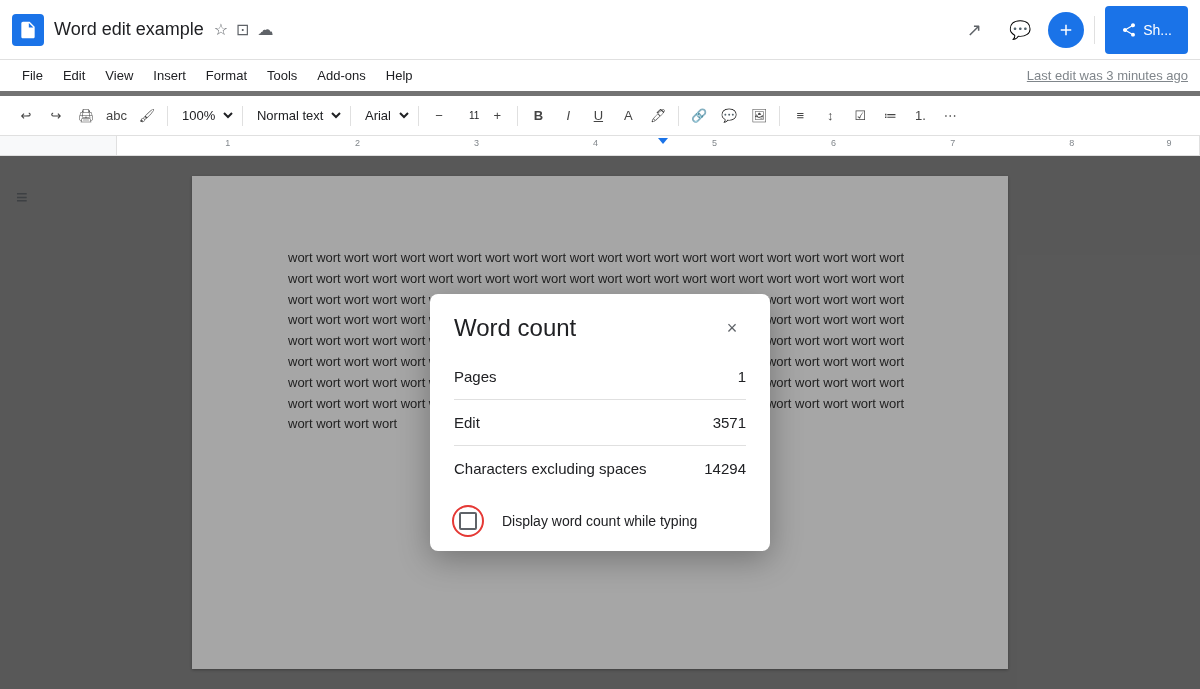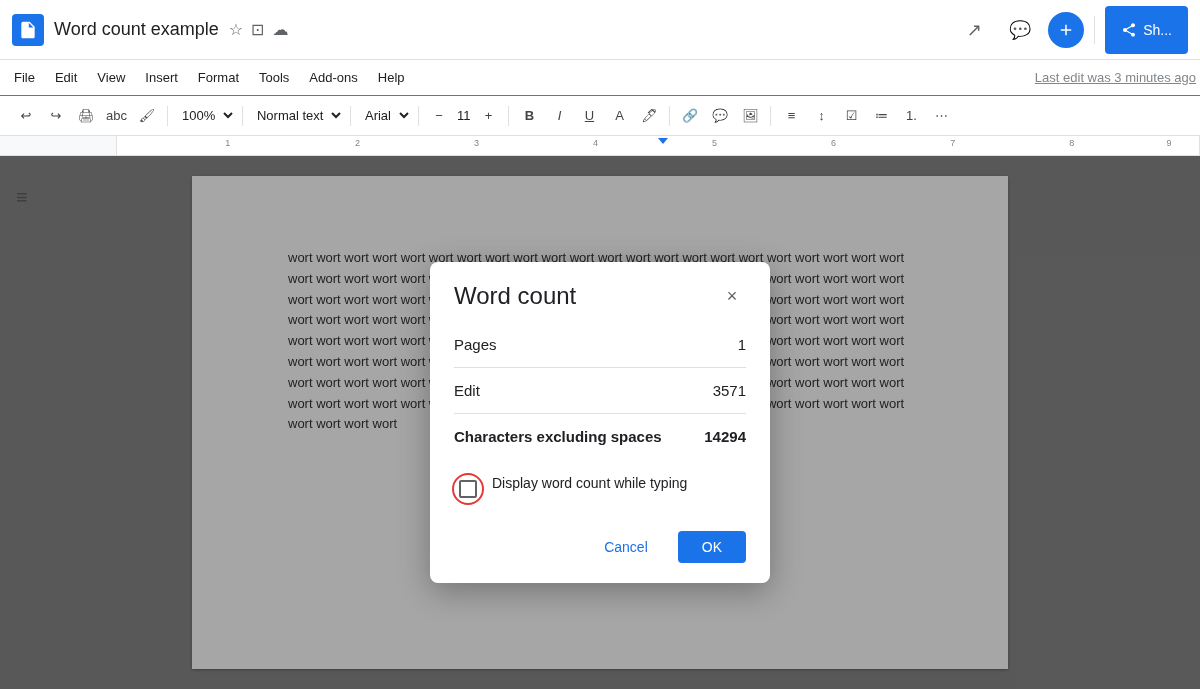--- a/index.html
+++ b/index.html
@@ -57,22 +57,22 @@
       display: flex; align-items: center; justify-content: center;
       cursor: pointer;
     }
 
     
     .menu-bar {
       background: #fff;
       height: 36px;
       display: flex;
       align-items: center;
-      padding: 0 4px;
-      border-bottom: 1px solid #737373;
+      padding: 0 12px;
+      border-bottom: 5px solid #737373;
       justify-content: flex-end;
     }
     .menu-item {
       font-size: 13px;
       color: #202124;
       padding: 4px 10px;
       cursor: pointer;
       border-radius: 4px;
     }
     .last-edit {
@@ -101,21 +101,21 @@
       border-radius: 4px;
       font-size: 13px;
       color: #444;
       padding: 0 4px;
     }
     .toolbar-separator { width: 1px; height: 20px; background: #e0e0e0; margin: 0 4px; }
     .toolbar-select {
       border: none; background: transparent; font-size: 13px; color: #202124;
       cursor: pointer; outline: none; padding: 2px 4px;
     }
-    .toolbar-number { font-size: 13px; color: #202124; padding: 0 2px; }
+    .toolbar-number { font-size: 10px; color: #202124; padding: 0 2px; margin-left: 12px; }
 
     
     .ruler {
       background: #f8f9fa;
       height: 20px;
       border-bottom: 1px solid #e0e0e0;
       display: flex;
       align-items: center;
       padding-left: 116px;
       position: relative;
@@ -212,32 +212,33 @@
     .dialog-body {
       padding: 0 24px;
     }
     .stat-row {
       display: flex;
       justify-content: space-between;
       align-items: center;
       padding: 14px 0;
       border-bottom: 1px solid #e0e0e0;
     }
-    .stat-row:last-of-type { border-bottom: none; font-weight: bold; }
+    .stat-row:last-of-type { border-bottom: none; }
     .stat-label {
       font-size: 15px;
       color: #202124;
     }
     .stat-value {
       font-size: 15px;
       color: #202124;
     }
     .checkbox-row {
       display: flex;
-      gap: 10px;
+      align-items: center;
+      gap: 20px;
       padding: 16px 0;
     }
     .checkbox-container {
       position: relative;
       width: 28px; height: 28px;
       display: flex; align-items: center; justify-content: center;
     }
     .checkbox {
       width: 18px; height: 18px;
       border: 2px solid #5f6368;
@@ -287,21 +288,21 @@
   </style>
 </head>
 <body>
 
 <div class="top-bar">
   <div class="app-icon">
     <svg viewBox="0 0 24 24">
         <path d="M14 2H6c-1.1 0-2 .9-2 2v16c0 1.1.9 2 2 2h12c1.1 0 2-.9 2-2V8l-6-6zm-1 7V3.5L18.5 9H13z"></path>
       </svg>
   </div>
-  <span class="doc-title">Word count example</span>
+  <span class="doc-title">Word edit example</span>
   <div class="title-icons">
     <span class="title-icon">☆</span>
     <span class="title-icon">⊡</span>
     <span class="title-icon">☁</span>
   </div>
   <div class="header-right">
     <div class="header-icon-btn">↗</div>
     <div class="header-icon-btn">💬</div>
     <div class="add-icon-btn">
       <svg width="18" height="18" viewBox="0 0 24 24" fill="white">
@@ -415,19 +416,15 @@
   </div>
           </div>
         <div class="checkbox-row">
           <div class="checkbox-container">
             <div class="checkbox"></div>
             <div class="checkbox-ring"></div>
           </div>
           <label class="checkbox-label">Display word count while typing</label>
         </div>
       </div>
-      <div class="dialog-footer">
-        <button class="btn-cancel">Cancel</button>
-        <button class="btn-ok">OK</button>
-      </div>
     </div>
   </div>
 </div>
 
 </body></html>

